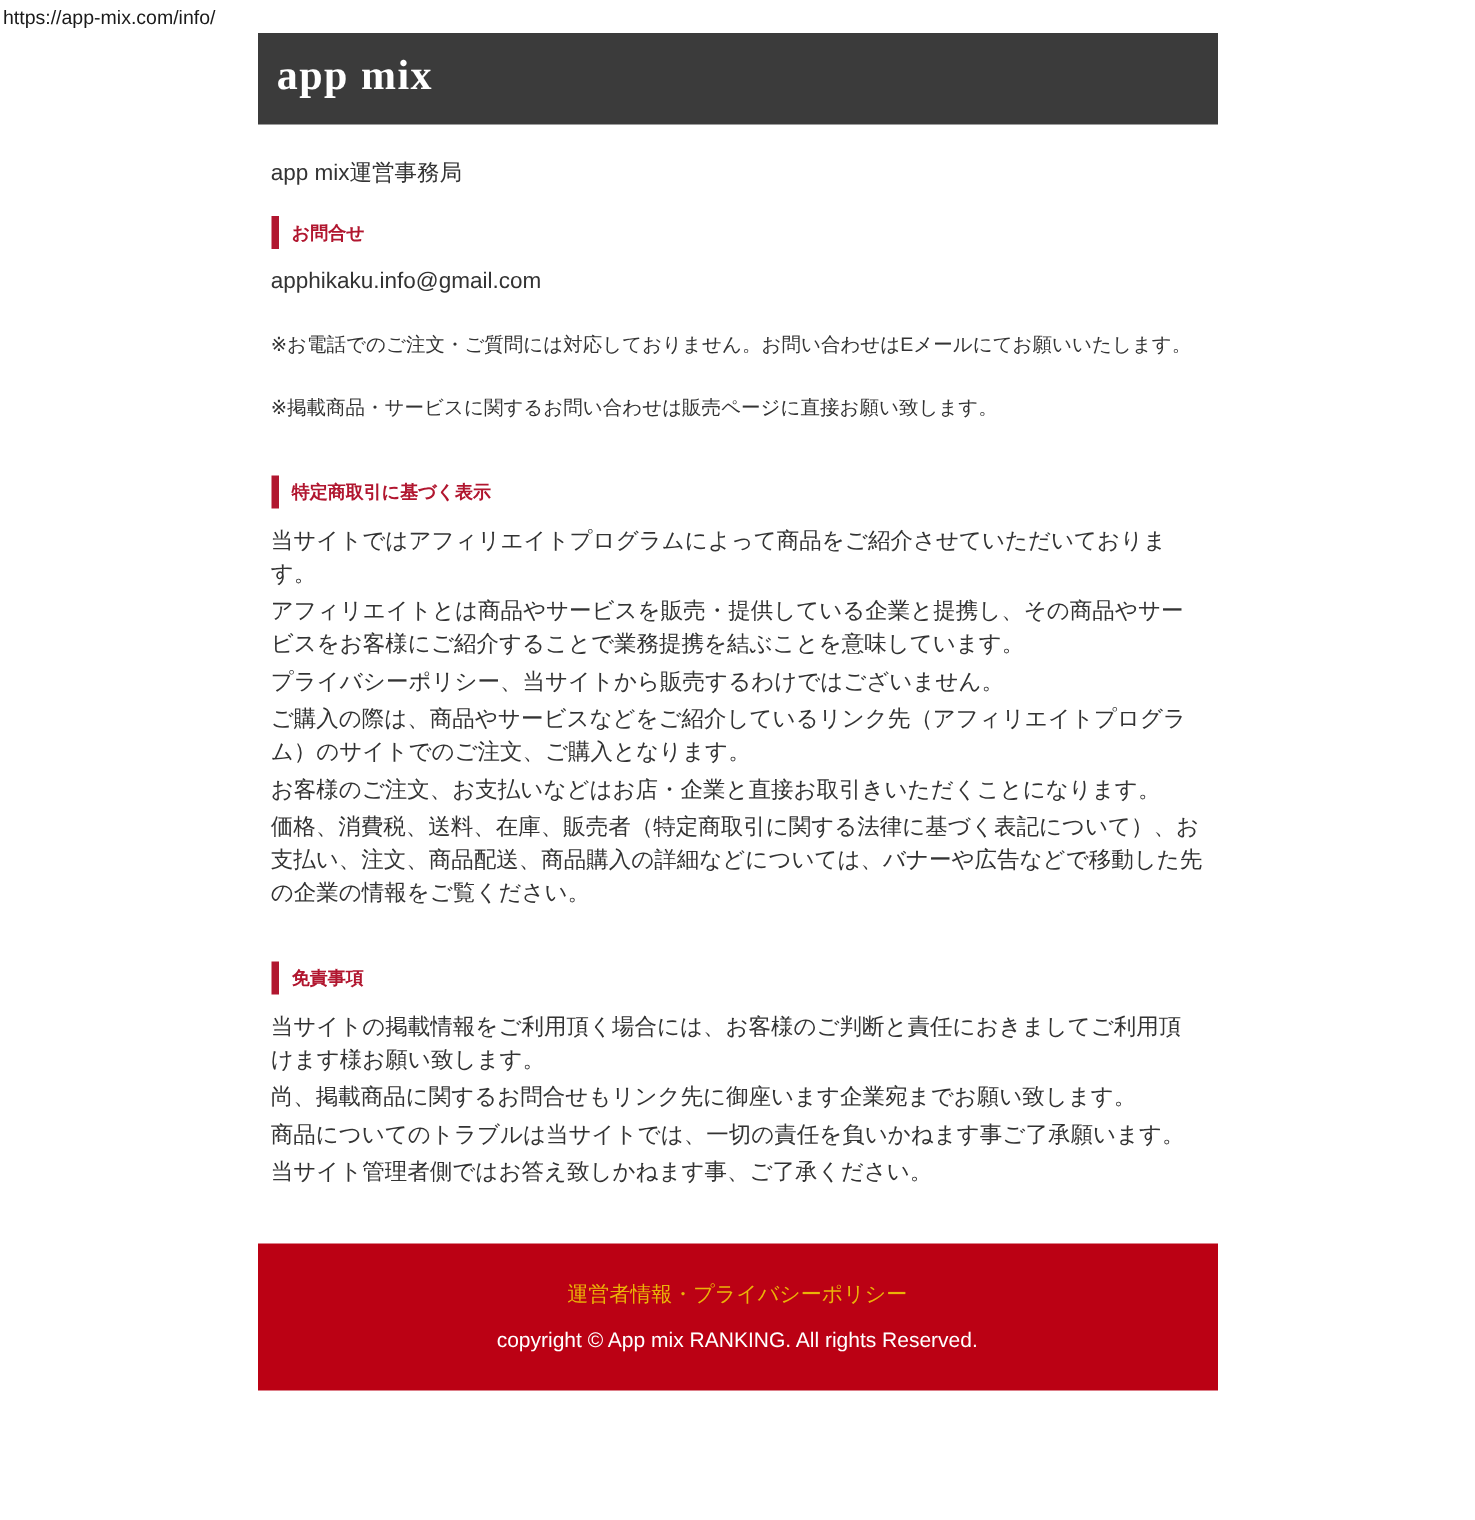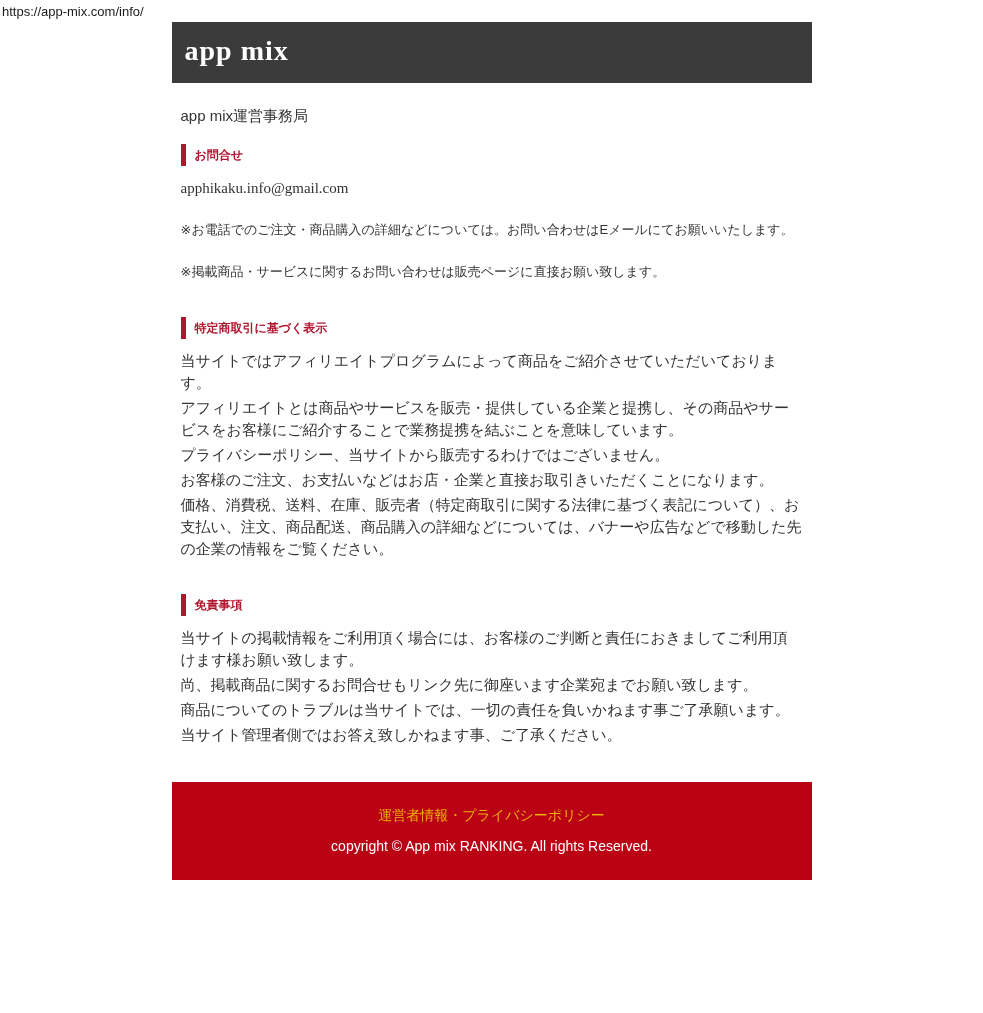--- a/index.html
+++ b/index.html
@@ -53,21 +53,21 @@
   .section-heading {
     font-size: 12px;
     font-weight: bold;
     color: #b1162f;
     border-left: 5px solid #b1162f;
     padding: 1px 0 1px 9px;
     margin: 34px 0 0;
     line-height: 20px;
   }
   .section-heading.first { margin-top: 17px; }
-  .section-heading + p { margin-top: 11px; font-family: Liberation Serif, serif; }
+  .section-heading + p { margin-top: 11px; }
   .content p.note {
     font-size: 13px;
     margin-top: 20px;
   }
   .site-footer {
     margin-top: 36px;
     background: #bb0114;
     height: 98px;
     text-align: center;
     color: #ffffff;
@@ -98,27 +98,28 @@
   <header class="site-header">
     <h1 class="site-title">app mix</h1>
   </header>
 
   <main class="content">
 
     <p class="operator">app mix運営事務局</p>
 
     <h2 class="section-heading first">お問合せ</h2>
     <p>apphikaku.info@gmail.com</p>
-    <p class="note">※お電話でのご注文・商品購入の詳細などについては。お問い合わせはEメールにてお願いいたします。</p>
+    <p class="note">※お電話でのご注文・ご質問には対応しておりません。お問い合わせはEメールにてお願いいたします。</p>
     <p class="note">※掲載商品・サービスに関するお問い合わせは販売ページに直接お願い致します。</p>
 
     <h2 class="section-heading">特定商取引に基づく表示</h2>
     <p>当サイトではアフィリエイトプログラムによって商品をご紹介させていただいております。</p>
     <p>アフィリエイトとは商品やサービスを販売・提供している企業と提携し、その商品やサービスをお客様にご紹介することで業務提携を結ぶことを意味しています。</p>
     <p>プライバシーポリシー、当サイトから販売するわけではございません。</p>
+    <p>ご購入の際は、商品やサービスなどをご紹介しているリンク先（アフィリエイトプログラム）のサイトでのご注文、ご購入となります。</p>
     <p>お客様のご注文、お支払いなどはお店・企業と直接お取引きいただくことになります。</p>
     <p>価格、消費税、送料、在庫、販売者（特定商取引に関する法律に基づく表記について）、お支払い、注文、商品配送、商品購入の詳細などについては、バナーや広告などで移動した先の企業の情報をご覧ください。</p>
 
     <h2 class="section-heading">免責事項</h2>
     <p>当サイトの掲載情報をご利用頂く場合には、お客様のご判断と責任におきましてご利用頂けます様お願い致します。</p>
     <p>尚、掲載商品に関するお問合せもリンク先に御座います企業宛までお願い致します。</p>
     <p>商品についてのトラブルは当サイトでは、一切の責任を負いかねます事ご了承願います。</p>
     <p>当サイト管理者側ではお答え致しかねます事、ご了承ください。</p>
 
   </main>

